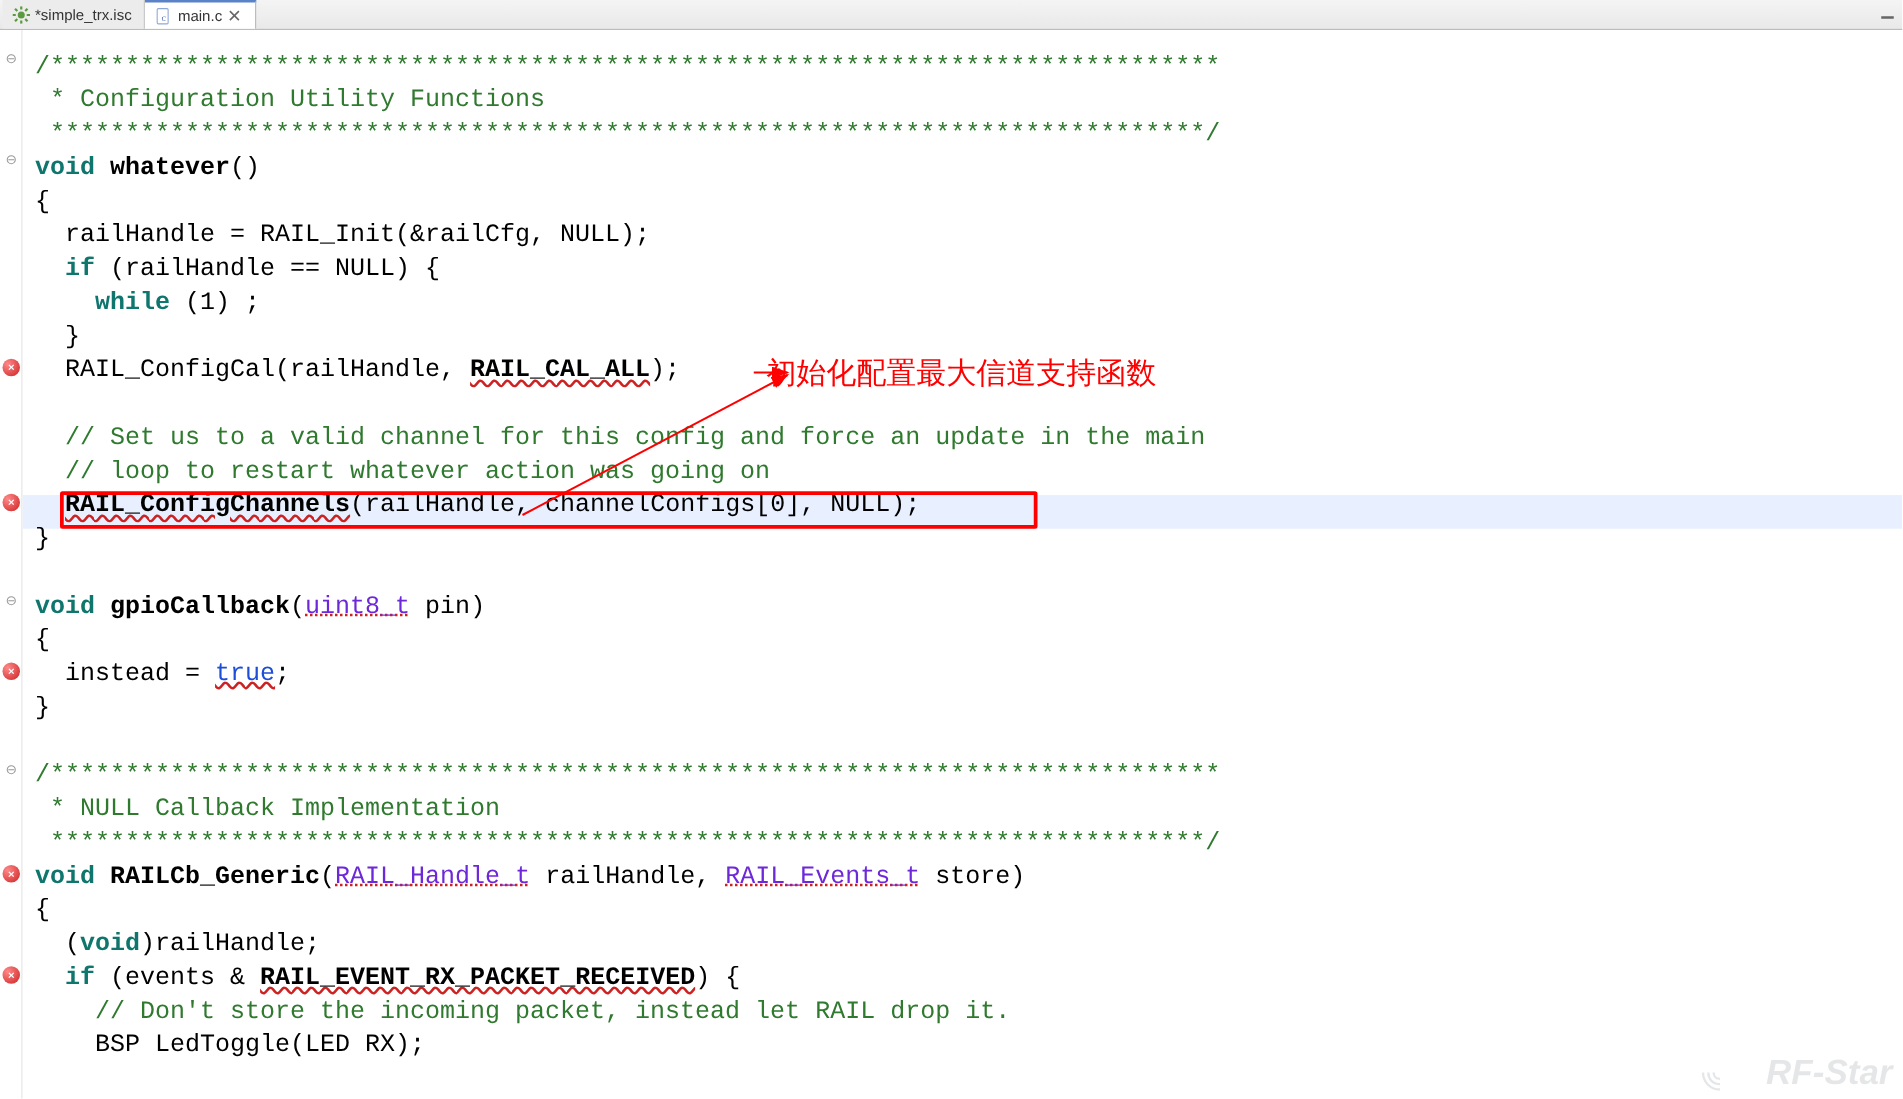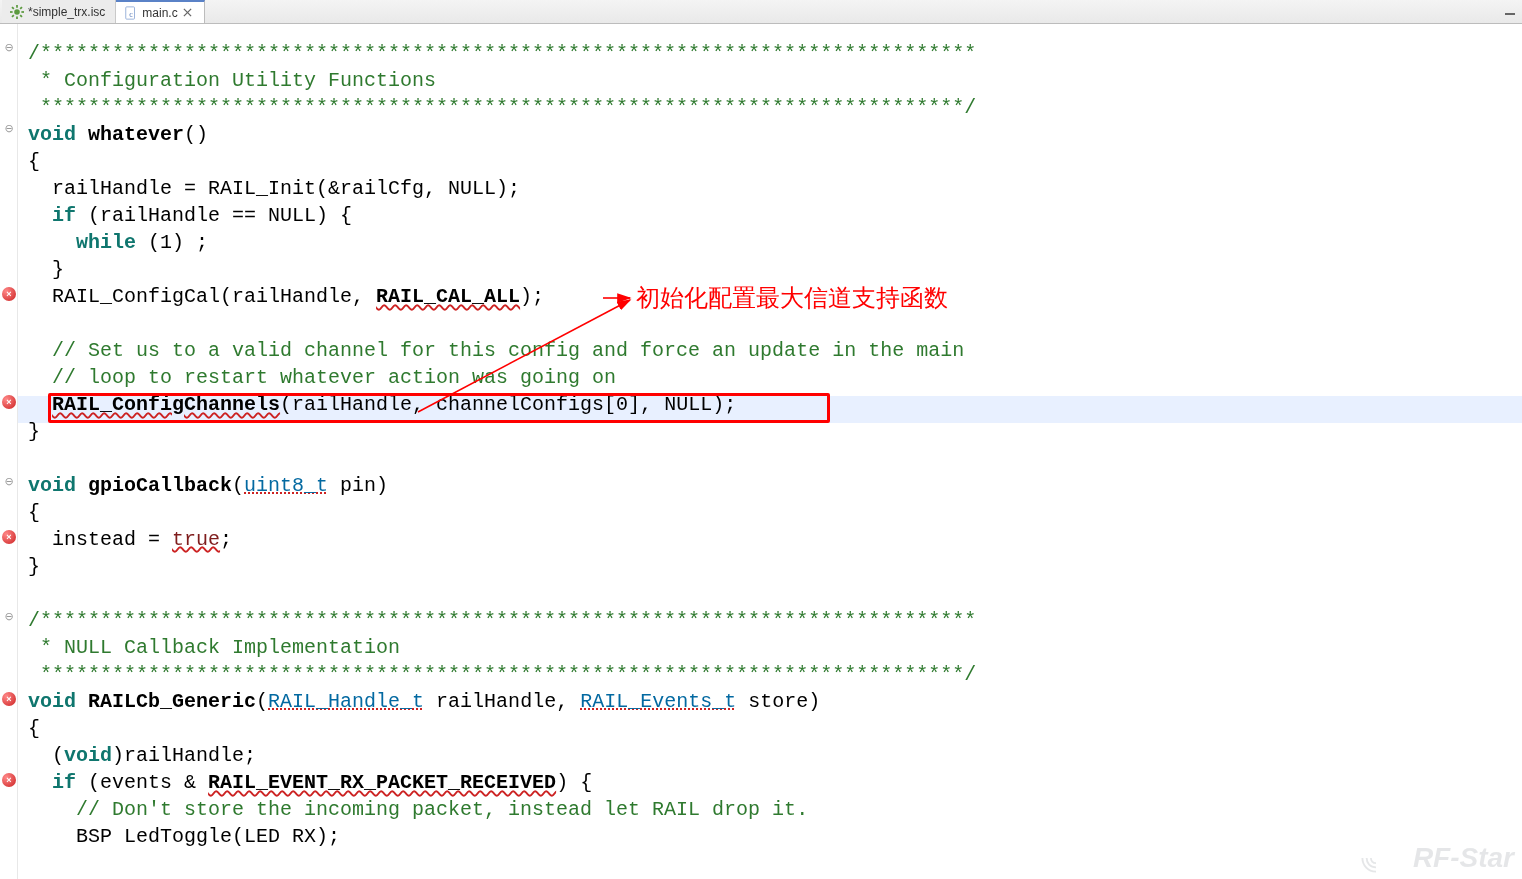--- a/index.html
+++ b/index.html
@@ -87,23 +87,23 @@
     top: 16px;
     left: 10px;
     right: 0;
     color: #000;
   }
 
   
   .c  { color: #2f7a2f; }             
   .kw { color: #0f766e; font-weight: bold; } 
   .fn { font-weight: bold; color: #000; }    
-  .ty { color: #0369a1; text-decoration: underline; text-decoration-color: #c22; text-decoration-style: dotted; }
+  .ty { color: #6d28d9; text-decoration: underline; text-decoration-color: #c22; text-decoration-style: dotted; }
   .sq { text-decoration: underline; text-decoration-color: #c22; text-decoration-style: wavy; text-underline-offset: 2px; font-weight: bold; }
-  .kwtrue { color: #7f1d1d; text-decoration: underline; text-decoration-color: #c22; text-decoration-style: wavy; }
+  .kwtrue { color: #1d4ed8; text-decoration: underline; text-decoration-color: #c22; text-decoration-style: wavy; }
 
   .line-highlight {
     position: absolute;
     left: 0; right: 0;
     height: 27px;
     background: #e8f0ff;
     z-index: 0;
   }
 
   
@@ -245,21 +245,21 @@
     <svg class="arrows" width="1522" height="855">
       <defs>
         <marker id="ah" markerWidth="10" markerHeight="10" refX="8" refY="3" orient="auto">
           <path d="M0,0 L9,3 L0,6 Z" fill="#f00"></path>
         </marker>
       </defs>
       <line x1="400" y1="388" x2="612" y2="276" stroke="#f00" stroke-width="1.6" marker-end="url(#ah)"></line>
       <line x1="585" y1="274" x2="612" y2="274" stroke="#f00" stroke-width="1.6" marker-end="url(#ah)"></line>
     </svg>
 
-    <div class="anno" style="left:618px; top:258px">初始化配置最大信道支持函数</div>
+    <div class="anno" style="left:595px; top:258px">初始化配置最大信道支持函数</div>
 
     <div class="watermark">
       <span class="wm-icon">
         <svg viewBox="0 0 40 40" width="34" height="34">
           <g fill="none" stroke="#9aa0a6" stroke-width="2.2">
             <path d="M20 36 C10 36 4 28 4 20"></path>
             <path d="M20 31 C13 31 9 26 9 20"></path>
             <path d="M20 26 C16 26 14 23 14 20"></path>
           </g>
         </svg>

